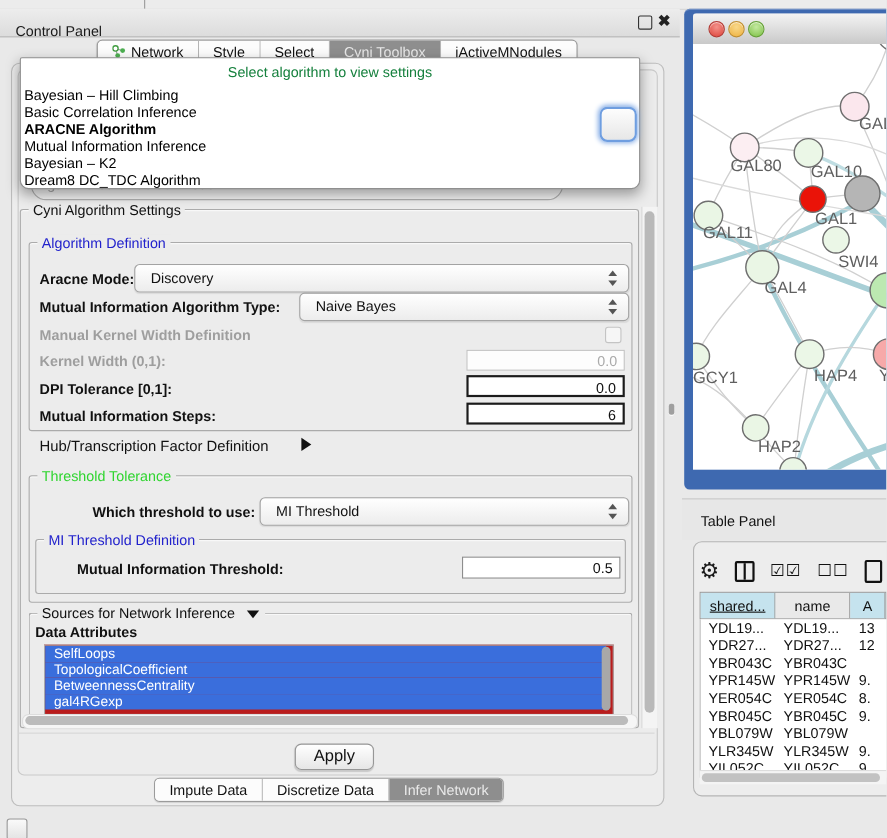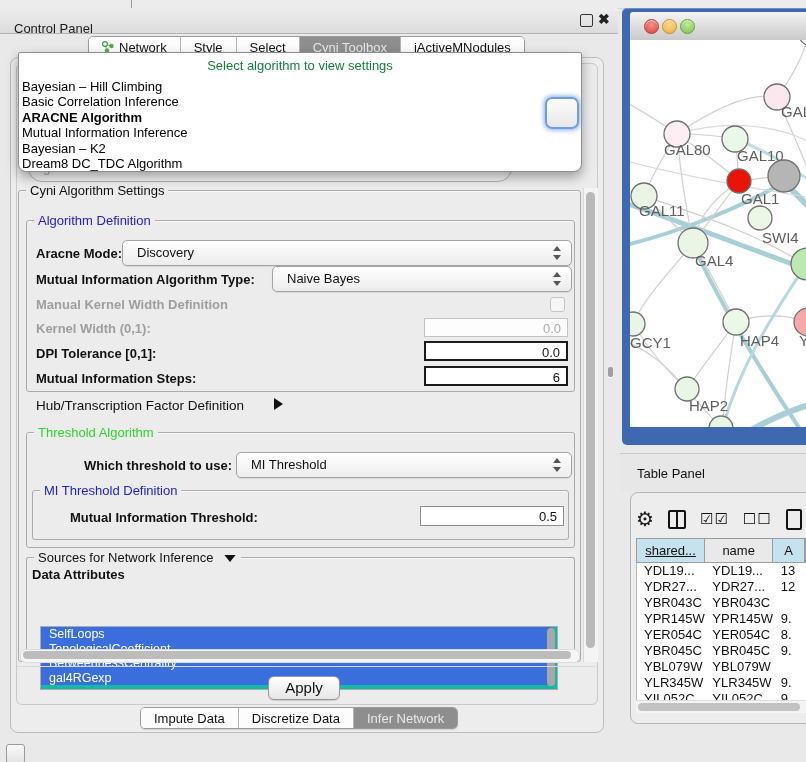--- a/index.html
+++ b/index.html
@@ -74,21 +74,21 @@
   .f-med{border:1px solid #8d8d8d;}
 
   .checkbox{position:absolute;width:13px;height:13px;border:1px solid #c4c4c4;border-radius:3px;background:#f6f6f6;}
 
   .tri-right{display:inline-block;width:0;height:0;border-top:6px solid transparent;
      border-bottom:6px solid transparent;border-left:9px solid #111;}
   .tri-down{display:inline-block;width:0;height:0;border-left:7px solid transparent;
      border-right:7px solid transparent;border-top:9px solid #111;}
 
   
-  .src-list{left:40px;top:586px;width:516px;height:62px;background:#14b8a6;border:1px solid #aaa;overflow:hidden;margin-top:40px;}
+  .src-list{left:40px;top:586px;width:516px;height:62px;background:#b91c1c;border:1px solid #aaa;overflow:hidden;}
   .src-item{height:14.5px;line-height:14.5px;font-size:12.5px;color:#fff;background:#3a6edc;
      padding-left:8px;width:502px;}
   .src-vscroll{position:absolute;right:2px;top:1px;width:8px;height:58px;border-radius:4px;background:#a8a8a8;}
 
   
   .vscroll-track{left:583px;top:188px;width:14px;height:474px;background:#f4f4f4;border-left:1px solid #d8d8d8;}
   .vscroll-thumb{position:absolute;left:2px;top:4px;width:9px;height:456px;background:#b9b9b9;border-radius:5px;}
   .hscroll-track{left:20px;top:649px;width:558px;height:12px;background:#f6f6f6;border:1px solid #ddd;border-radius:6px;}
   .hscroll-thumb{position:absolute;left:2px;top:1px;width:548px;height:8px;background:#bcbcbc;border-radius:4px;}
 
@@ -223,21 +223,21 @@
   <div class="lbl" style="left:36px;top:346px;">DPI Tolerance [0,1]:</div>
   <div class="field f-dark" style="left:424px;top:341px;width:144px;height:20px;">0.0</div>
 
   <div class="lbl" style="left:36px;top:371px;">Mutual Information Steps:</div>
   <div class="field f-dark" style="left:424px;top:366px;width:144px;height:20px;">6</div>
 
   <div class="lbl plain" style="left:36px;top:398px;">Hub/Transcription Factor Definition</div>
   <span class="abs tri-right" style="left:274px;top:398px;"></span>
 
   <div class="abs grp" style="left:26px;top:432px;width:547px;height:114px;">
-    <span class="grp-title t-green">Threshold Algorithm</span>
+    <span class="grp-title t-green">Threshold Tolerance</span>
   </div>
   <div class="lbl" style="left:84px;top:458px;">Which threshold to use:</div>
   <div class="combo" style="left:236px;top:452px;width:334px;">
     <span class="ctext">MI Threshold</span>
     <span class="spin"></span>
   </div>
   <div class="abs grp" style="left:32px;top:490px;width:535px;height:48px;">
     <span class="grp-title t-blue">MI Threshold Definition</span>
   </div>
   <div class="lbl" style="left:42px;top:510px;margin-left:28px;">Mutual Information Threshold:</div>

